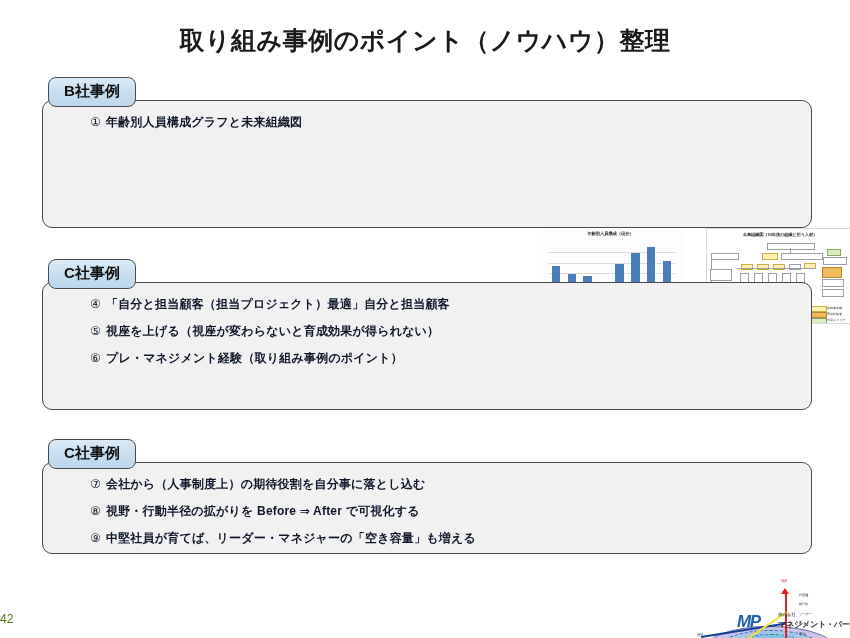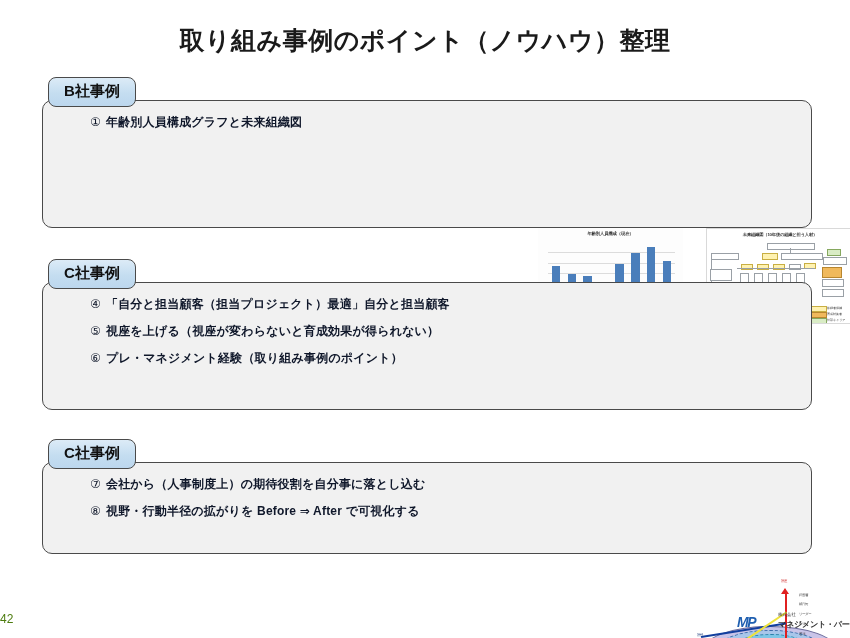--- a/index.html
+++ b/index.html
@@ -117,21 +117,21 @@
   .mini.r{color:#c22;}
 
   
   .pagenum{
     position:absolute;left:0;top:612px;width:850px;text-align:left;
     font-size:12px;color:#4d7c0f;
   }
   .logo{position:absolute;left:737px;top:612px;width:106px;height:22px;}
   .logo-mark{
     position:absolute;left:0;top:1px;width:36px;height:18px;
-    color:#1f5fb0;font-size:14px;font-weight:bold;font-style:italic;
+    color:#1f5fb0;font-size:17px;font-weight:bold;font-style:italic;
     letter-spacing:-1.5px;line-height:18px;
   }
   .logo-t1{position:absolute;left:41px;top:0px;font-size:4.6px;color:#333;letter-spacing:-0.2px;}
   .logo-t2{position:absolute;left:41px;top:7px;font-size:8.2px;color:#333;font-weight:bold;letter-spacing:-0.4px;white-space:nowrap;}
 </style>
 </head>
 <body>
 
 <div class="slide">
 
@@ -258,20 +258,23 @@
   <div class="section" id="secC">
     <div class="panel"></div>
     <div class="tab">C社事例</div>
     <div class="items">
       <div class="item">
         <span class="num">⑦</span><span>会社から（人事制度上）の期待役割を自分事に落とし込む</span>
       </div>
       <div class="item">
         <span class="num">⑧</span><span>視野・行動半径の拡がりを Before ⇒ After で可視化する</span>
       </div>
+      <div class="item">
+        <span class="num">⑨</span><span>中堅社員が育てば、リーダー・マネジャーの「空き容量」も増える</span>
+      </div>
     </div>
 
   </div>
 
   <div class="pagenum">42</div>
   <div class="logo">
     <div class="logo-mark">MP</div>
     <div class="logo-t1">株式会社</div>
     <div class="logo-t2">マネジメント・パートナー</div>
   </div>

